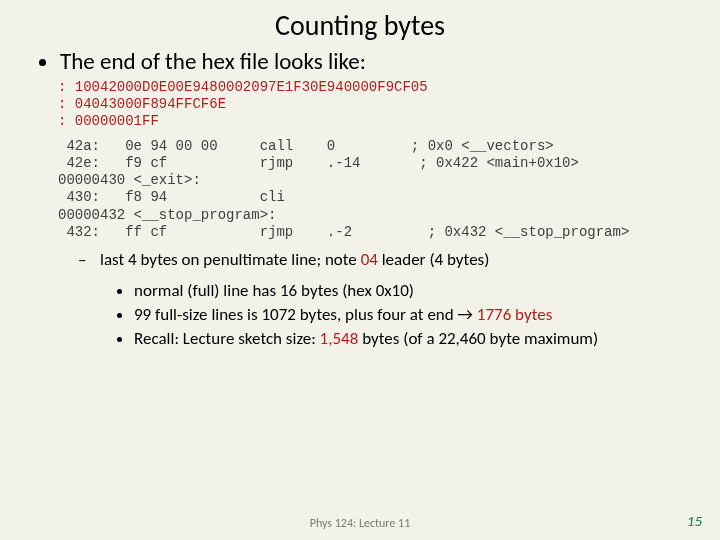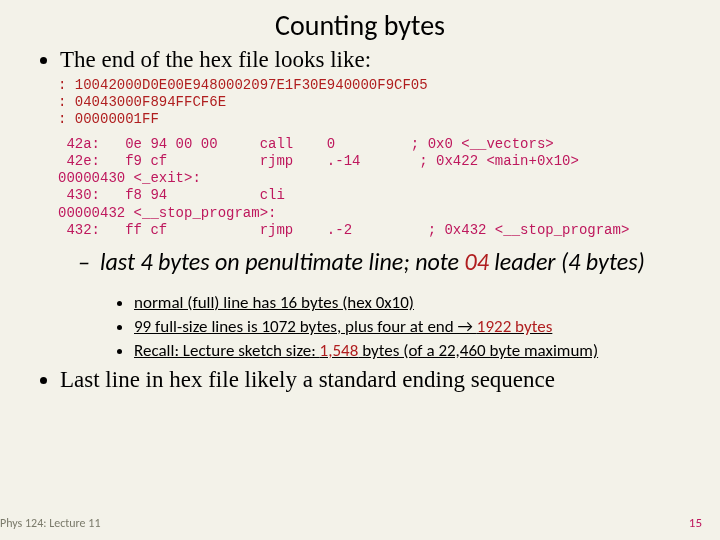--- a/index.html
+++ b/index.html
@@ -23,76 +23,75 @@
     text-align: center;
     font-size: 28px;
     font-weight: 400;
     padding-top: 8px;
     padding-bottom: 4px;
   }
   ul.top {
     margin: 0;
     padding: 0 16px 0 60px;
     list-style: disc;
-    font-family: Liberation Serif, serif;
   }
   ul.top > li {
     font-size: 23px;
     margin-bottom: 2px;
   }
   .codeblock {
     font-family: "Courier New", monospace;
     font-size: 14px;
     line-height: 1.22;
     padding: 2px 0 6px 58px;
     white-space: pre;
   }
   .hx { color: #b01e1f; }
-  .asm { color: #be185d; }
+  .asm { color: #404040; }
   ul.second {
     margin: 2px 0 0 0;
     padding: 0 24px 0 100px;
     list-style: none;
   }
   ul.second > li {
-    font-size: 24px;
+    font-size: 17px;
     position: relative;
-    margin-bottom: 16px;
-    font-style: italic;
+    margin-bottom: 10px;
   }
   ul.second > li::before {
     content: "–";
     position: absolute;
     left: -22px;
   }
   ul.third {
     margin: 4px 0 6px 0;
     padding: 0 24px 0 134px;
     list-style: disc;
     color: #000;
-    text-decoration: underline;
   }
   ul.third > li {
     font-size: 17px;
     margin-bottom: 3px;
   }
   .red { color: #b01e1f; }
   .footer {
     position: absolute;
     bottom: 10px;
     width: 100%;
+    text-align: center;
     font-size: 12px;
     color: #7a7a6a;
   }
   .pagenum {
     position: absolute;
     bottom: 10px;
     right: 18px;
-    font-size: 13px;
-    color: #be185d;
+    font-size: 15px;
+    color: #15803d;
+    font-style: italic;
   }
 </style>
 </head>
 <body>
 
 <div class="slide">
   <div class="title">Counting bytes</div>
 
   <ul class="top">
     <li>The end of the hex file looks like:</li>
@@ -110,26 +109,23 @@
 
   <ul class="second">
     <li>
       <span>last 4 bytes on penultimate line; note </span><span class="red">04</span><span> leader (4 bytes)</span>
     </li>
   </ul>
 
   <ul class="third">
     <li>normal (full) line has 16 bytes (hex 0x10)</li>
     <li>
-      <span>99 full-size lines is 1072 bytes, plus four at end → </span><span class="red">1922 bytes</span>
+      <span>99 full-size lines is 1072 bytes, plus four at end → </span><span class="red">1776 bytes</span>
     </li>
     <li>
       <span>Recall: Lecture sketch size: </span><span class="red">1,548</span><span> bytes (of a 22,460 byte maximum)</span>
     </li>
   </ul>
 
-  <ul class="top">
-    <li>Last line in hex file likely a standard ending sequence</li>
-  </ul>
 
   <div class="footer">Phys 124: Lecture 11</div>
   <div class="pagenum">15</div>
 </div>
 
 </body></html>

